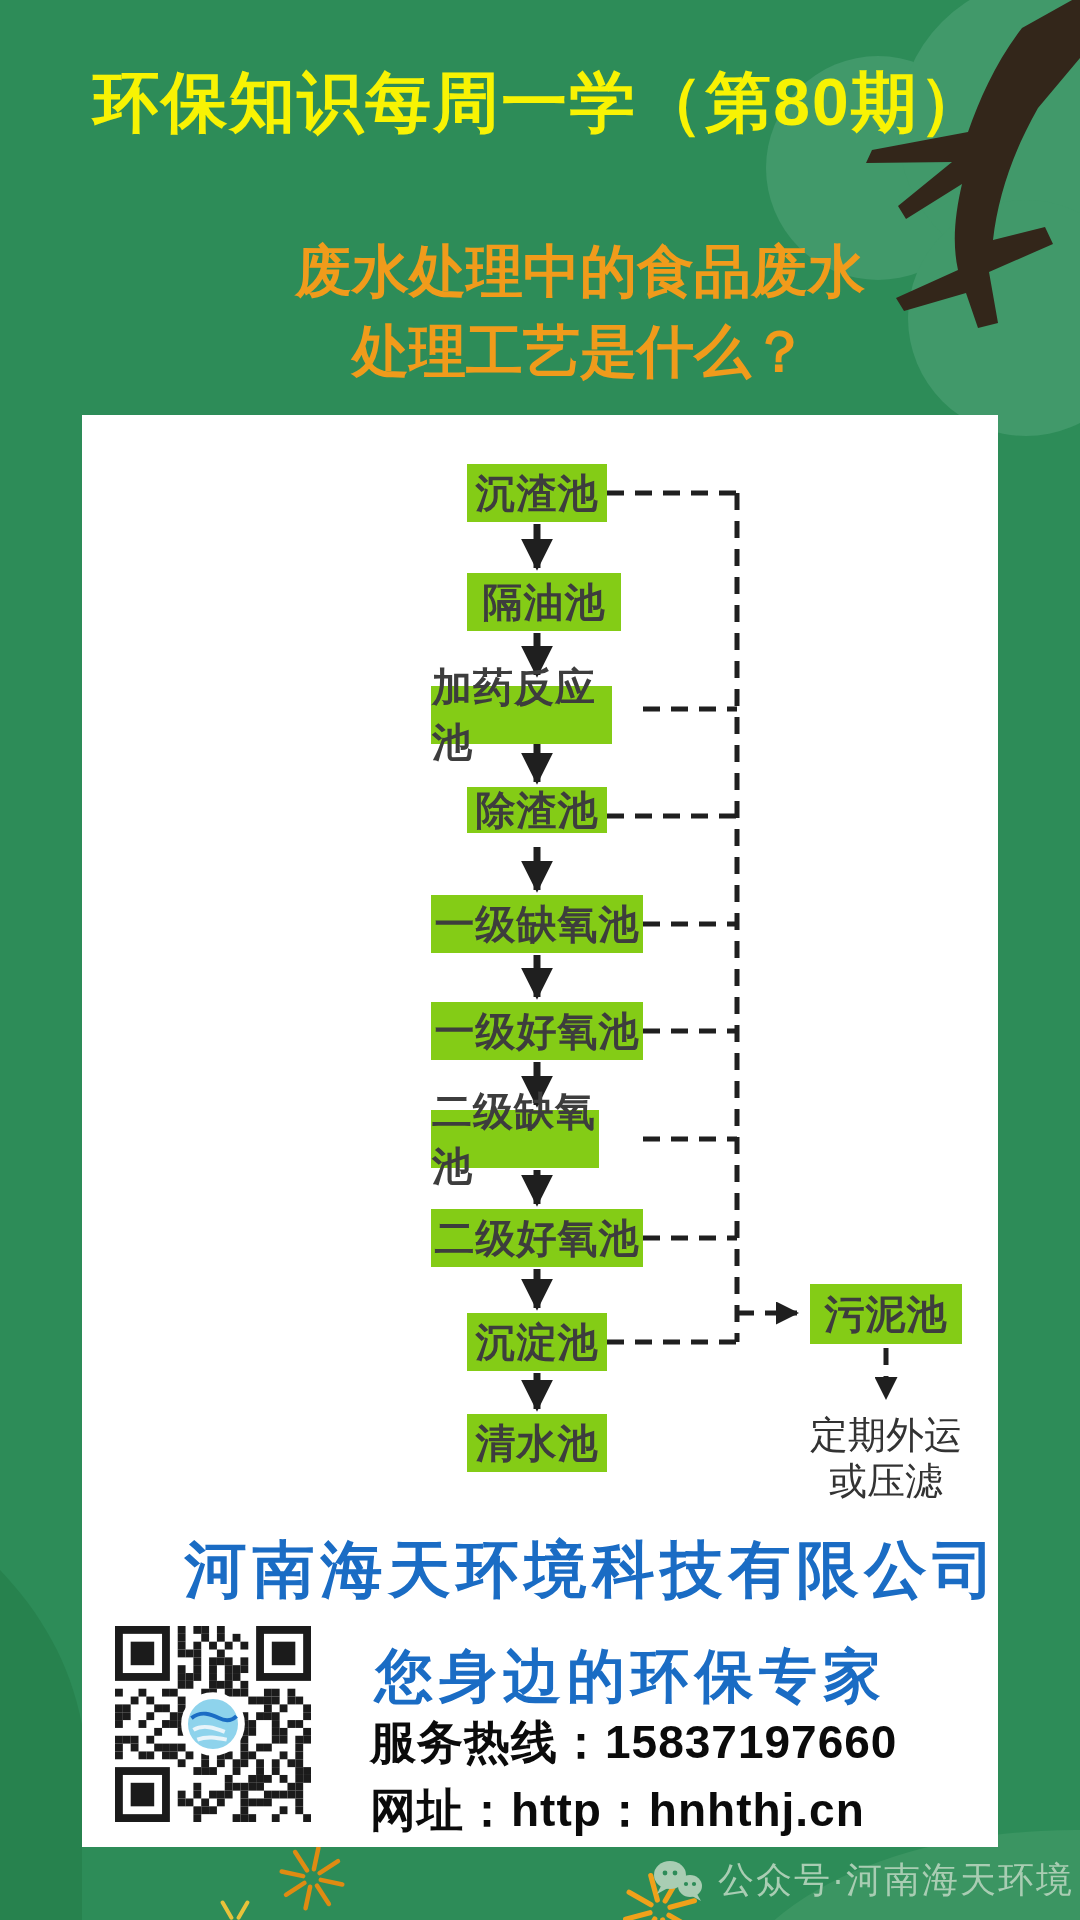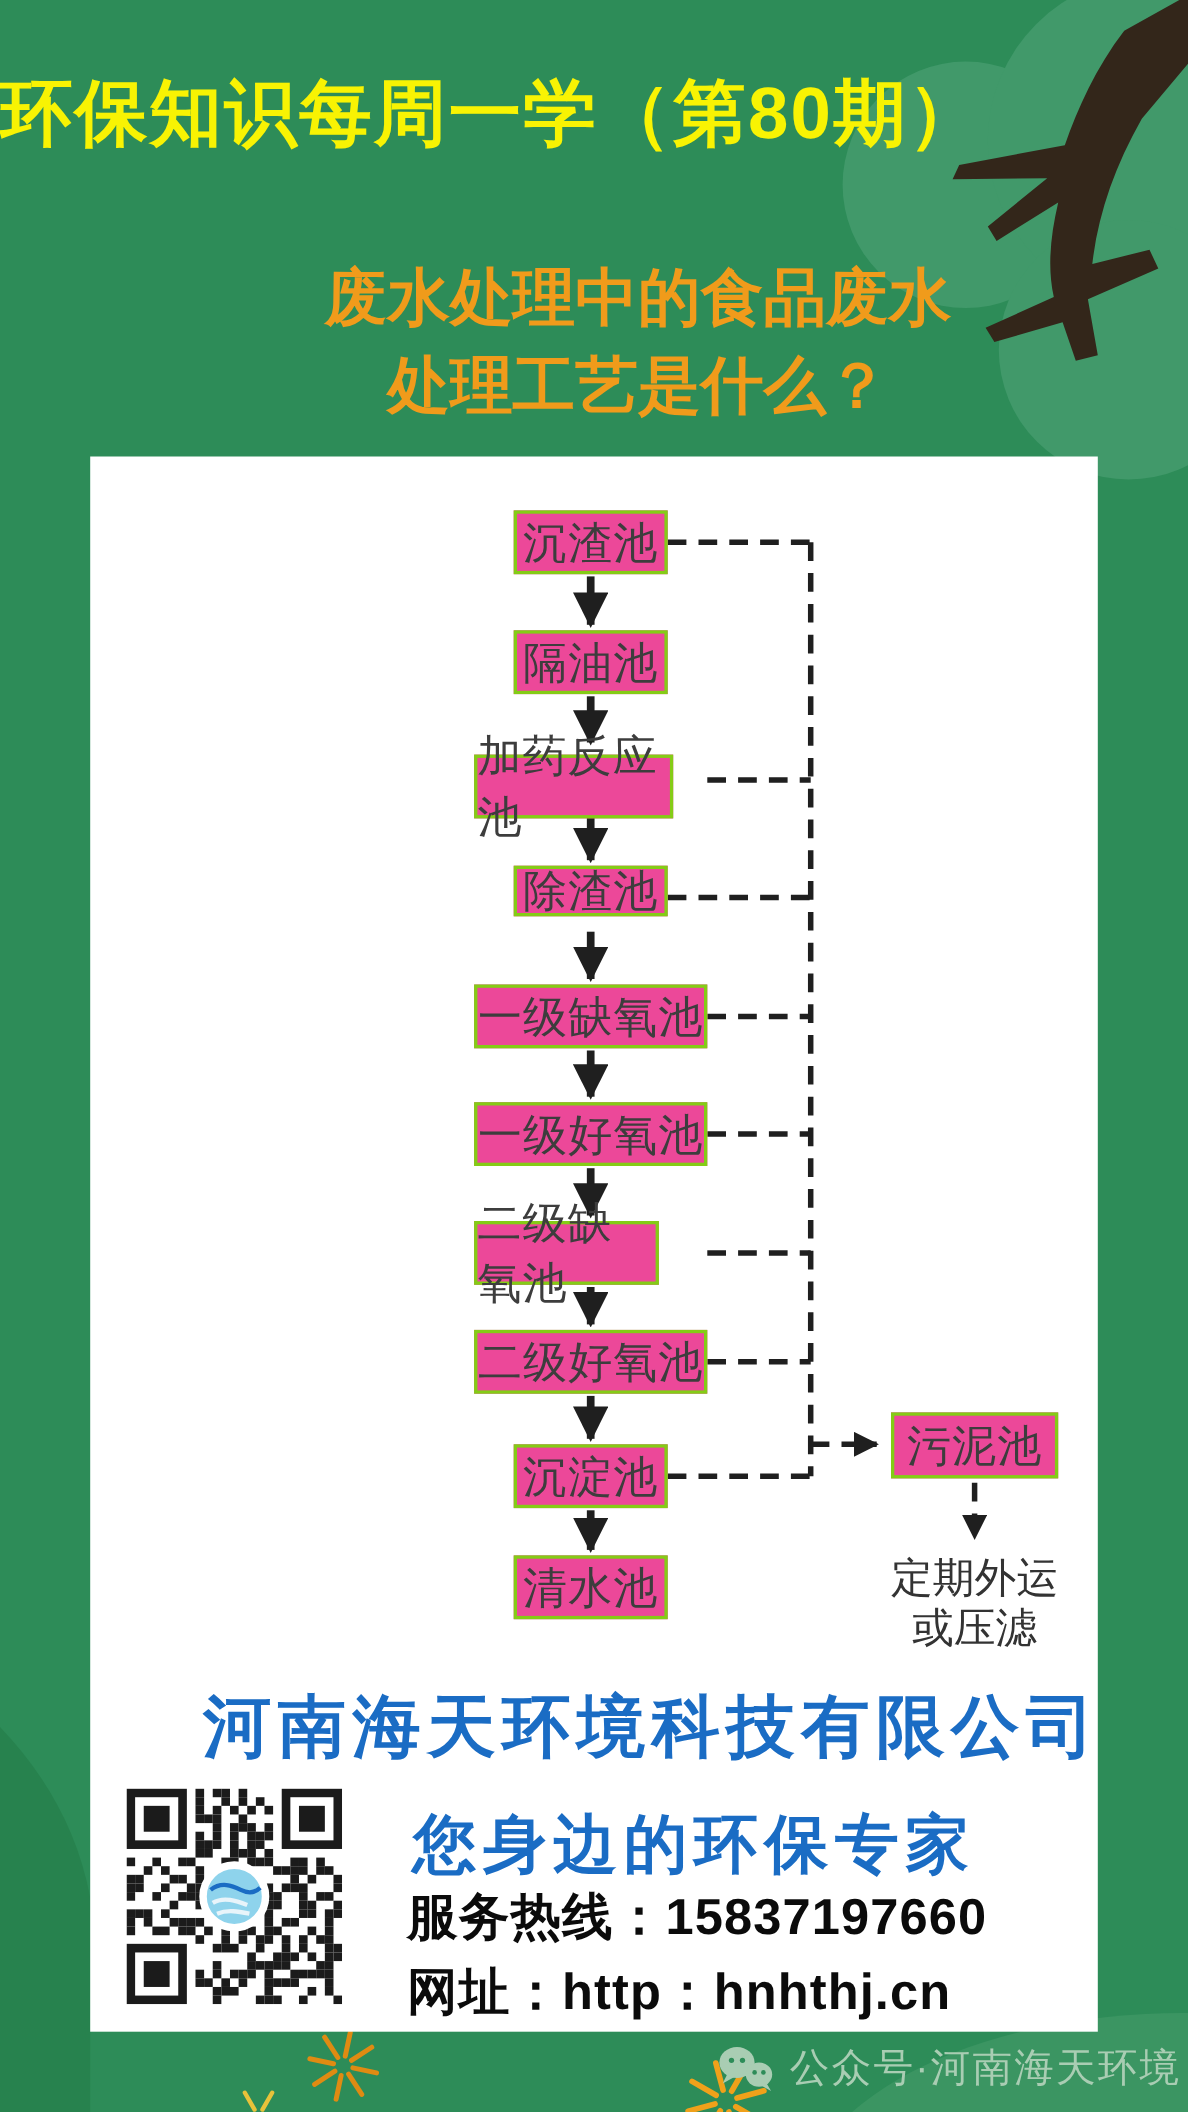--- a/index.html
+++ b/index.html
@@ -5,35 +5,35 @@
   html,body{margin:0;padding:0;background:#555;}
   #page{
     position:relative;width:1080px;height:1920px;overflow:hidden;
     background:#2d8c58;
     font-family:"Liberation Sans","DejaVu Sans",sans-serif;
     margin:0 auto;
   }
   .abs{position:absolute;}
   #decor{position:absolute;left:0;top:0;z-index:0;}
   #title{
-    left:0;top:58px;width:1080px;text-align:left;
+    left:0;top:58px;width:1080px;text-align:center;
     font-size:66px;font-weight:900;color:#f8f303;letter-spacing:2px;z-index:2;
   }
   #subtitle{
     left:0;top:232px;width:1080px;text-align:center;
     font-size:57px;font-weight:900;color:#f09b1b;line-height:1.4;z-index:2;padding-left:40px;
   }
   #card{
     left:82px;top:415px;width:916px;height:1432px;background:#ffffff;z-index:1;
   }
   #flowlines{left:0;top:0;z-index:3;pointer-events:none;}
   .fbox{
-    position:absolute;z-index:4;background:#ec4899;border:3px solid #84cc16;
+    position:absolute;z-index:4;background:#84cc16;border:1px solid #84cc16;
     box-sizing:border-box;display:flex;align-items:center;justify-content:center;
-    font-size:40px;color:#3d3d3d;letter-spacing:1px;
+    font-size:40px;color:#3d3d3d;letter-spacing:1px;font-weight:bold;
   }
   #sludge-note{
     left:786px;top:1412px;width:200px;text-align:center;z-index:4;
     font-size:38px;color:#333;line-height:1.22;
   }
   #company-name{
     left:82px;top:1528px;width:1021px;text-align:center;z-index:4;
     font-size:62px;font-weight:900;color:#1a6cc4;letter-spacing:6px;
   }
   #qr{left:115px;top:1626px;width:196px;height:196px;z-index:4;}
@@ -143,21 +143,21 @@
       <line x1="643" y1="1139" x2="737" y2="1139"></line>
       <line x1="643" y1="1238" x2="737" y2="1238"></line>
       <line x1="607" y1="1342" x2="737" y2="1342"></line>
       <line x1="737" y1="493" x2="737" y2="1342"></line>
       <line x1="737" y1="1313" x2="797" y2="1313" marker-end="url(#ah)"></line>
       <line x1="886" y1="1348" x2="886" y2="1398" marker-end="url(#ah)"></line>
     </g>
   </svg>
 
   <div class="fbox" style="left:467px;top:464px;width:140px;height:58px">沉渣池</div>
-  <div class="fbox" style="left:467px;top:573px;width:140px;height:58px">隔油池</div>
+  <div class="fbox" style="left:467px;top:573px;width:154px;height:58px">隔油池</div>
   <div class="fbox" style="left:431px;top:686px;width:181px;height:58px">加药反应池</div>
   <div class="fbox" style="left:467px;top:787px;width:140px;height:46px">除渣池</div>
   <div class="fbox" style="left:431px;top:895px;width:212px;height:58px">一级缺氧池</div>
   <div class="fbox" style="left:431px;top:1002px;width:212px;height:58px">一级好氧池</div>
   <div class="fbox" style="left:431px;top:1110px;width:168px;height:58px">二级缺氧池</div>
   <div class="fbox" style="left:431px;top:1209px;width:212px;height:58px">二级好氧池</div>
   <div class="fbox" style="left:467px;top:1313px;width:140px;height:58px">沉淀池</div>
   <div class="fbox" style="left:467px;top:1414px;width:140px;height:58px">清水池</div>
   <div class="fbox" style="left:810px;top:1284px;width:152px;height:60px">污泥池</div>
 

